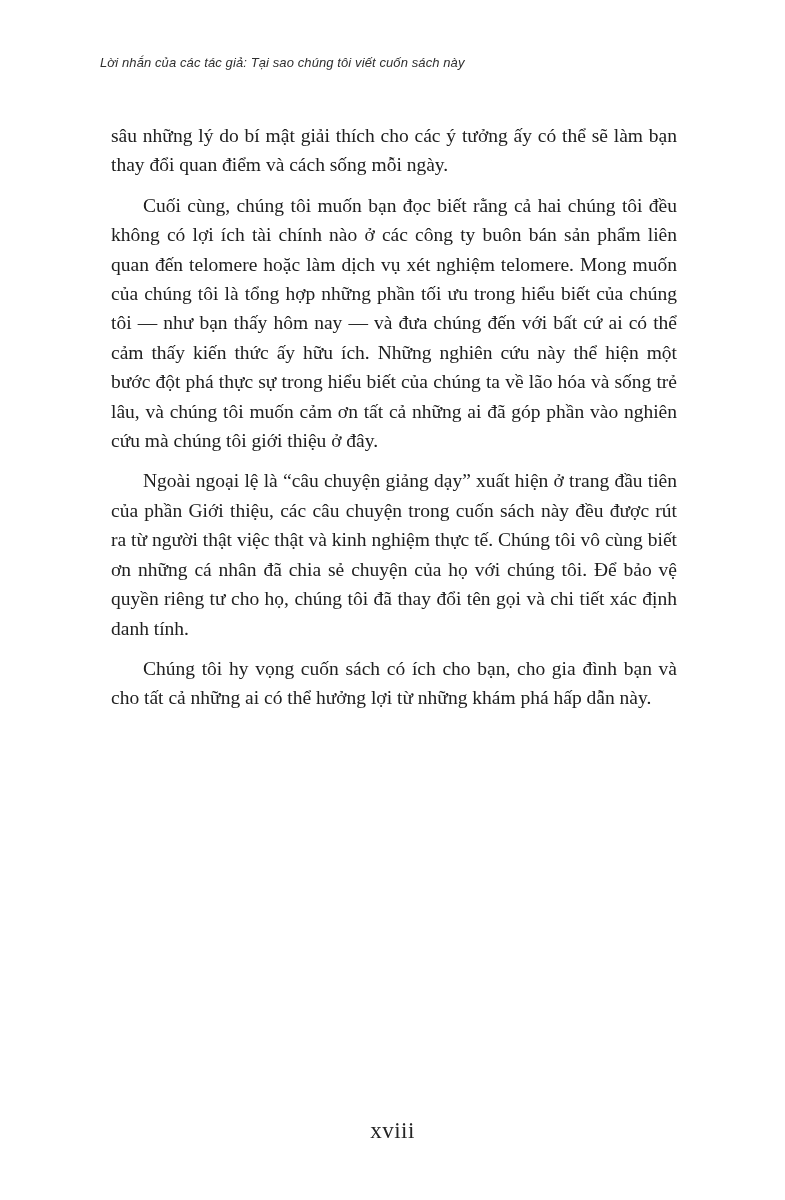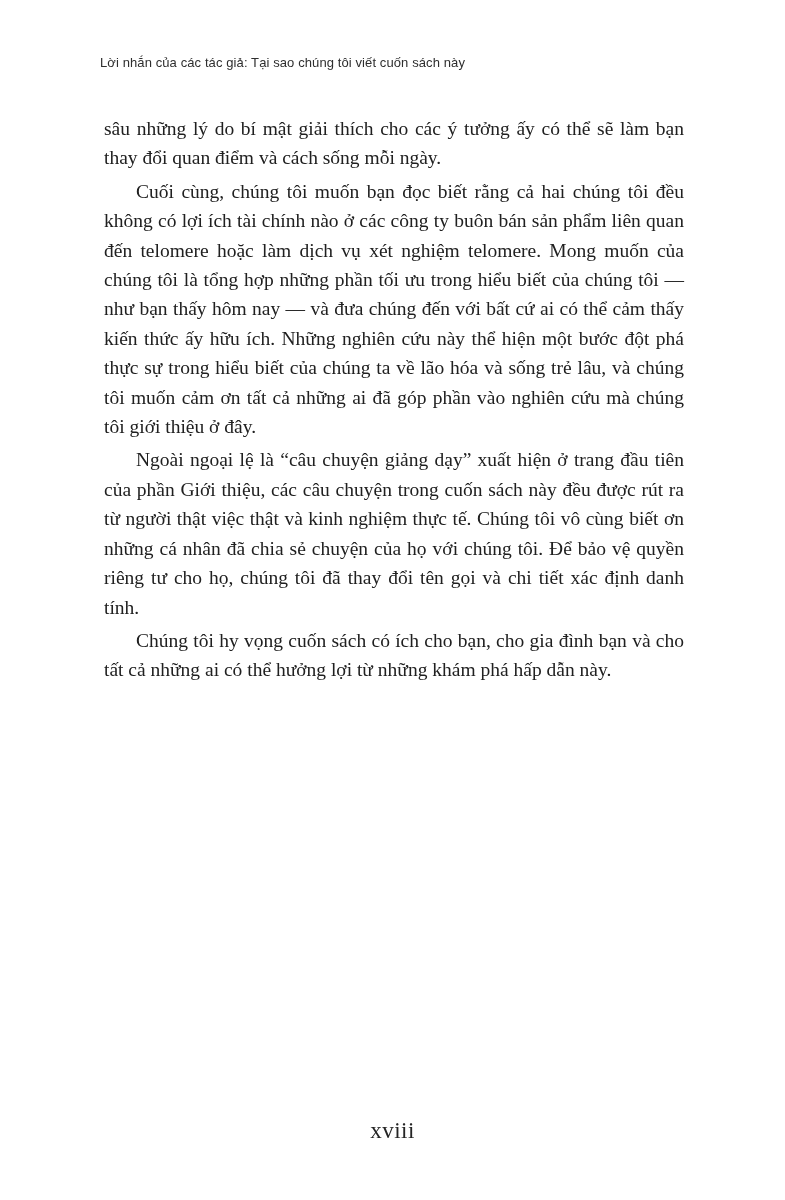--- a/index.html
+++ b/index.html
@@ -13,38 +13,39 @@
     height: 1200px;
     background: #ffffff;
     overflow: hidden;
   }
   .running-header {
     position: absolute;
     top: 55px;
     left: 100px;
     right: 100px;
     font-family: "Liberation Sans", sans-serif;
+    font-style: italic;
     font-weight: 500;
     font-size: 13px;
     letter-spacing: 0.1px;
     color: #2e2e2e;
     white-space: nowrap;
   }
   .body-text {
     position: absolute;
     top: 110px;
     left: 100px;
     width: 588px;
     font-family: "Liberation Serif", "DejaVu Serif", serif;
     font-size: 19.5px;
     line-height: 29.4px;
     color: #202020;
   }
   .body-text p {
-    margin: 4px;
+    margin: 11px;
     padding: 0;
     text-align: justify;
     text-justify: inter-word;
     font-family: Liberation Serif, serif;
   }
   .body-text p.indent {
     text-indent: 32px;
   }
   .page-number {
     position: absolute;

